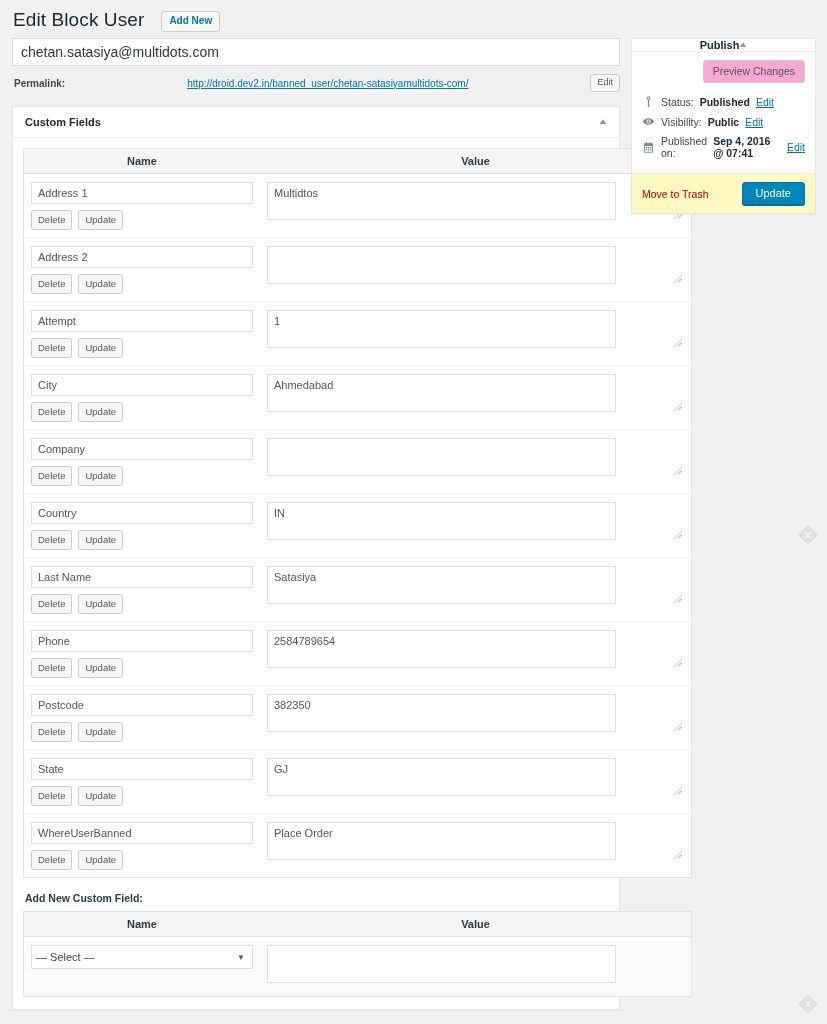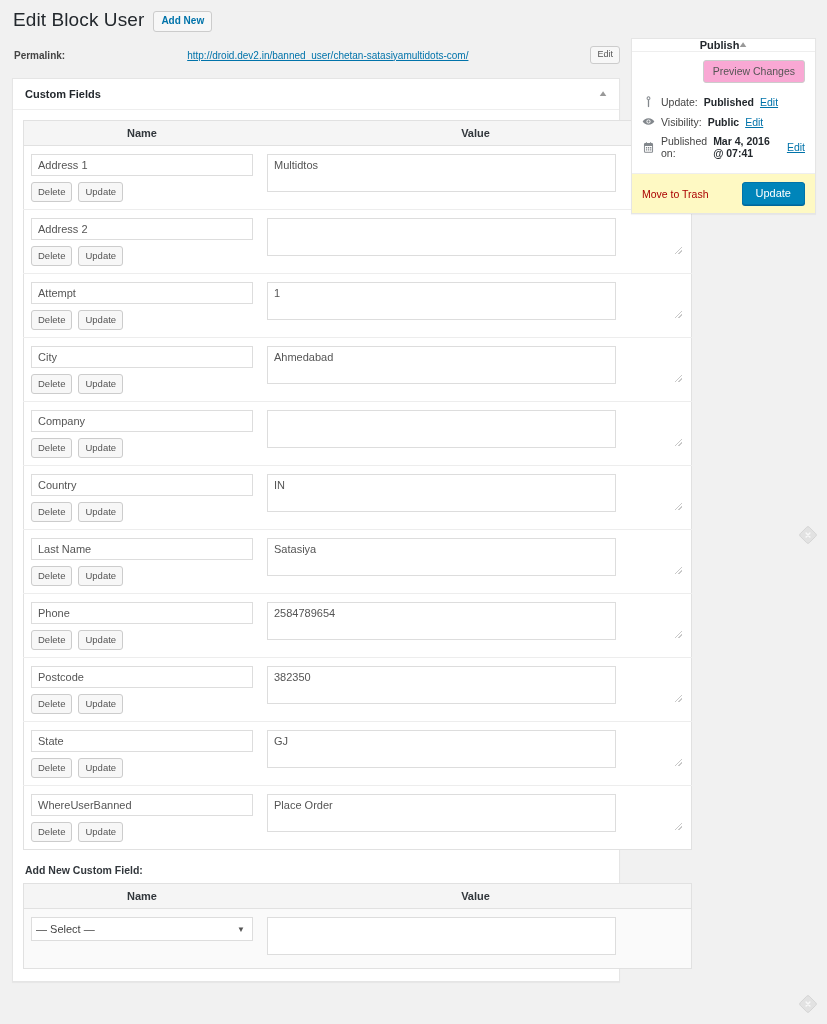--- a/index.html
+++ b/index.html
@@ -22,21 +22,21 @@
   .page-title {
     font-size: 19px; font-weight: 400; color: #23282d;
     line-height: 24px; letter-spacing: .1px;
   }
   .add-new-btn {
     display: inline-block;
     font-size: 10px; font-weight: 600;
     color: #0073aa; background: #f7f7f7;
     border: 1px solid #ccc; border-radius: 3px;
     padding: 2px 7px 3px; line-height: 14px;
-    cursor: pointer; position: relative; top: 1px;
+    cursor: pointer; position: relative; top: 1px; margin-left: 8px;
   }
 
   .col-main { position: absolute; left: 12px; top: 38px; width: 608px; }
 
   .title-input {
     width: 608px; height: 28px;
     border: 1px solid #ddd; background: #fff;
     font-size: 14px; color: #32373c;
     padding: 4px 8px;
     font-family: "Liberation Sans", sans-serif;
@@ -186,20 +186,21 @@
 
   <div class="wrap">
     <div class="title-row">
       <span class="page-title">Edit Block User</span>
       <span class="add-new-btn">Add New</span>
     </div>
   </div>
 
   <div class="col-main">
 
+    <input class="title-input" type="text" value="chetan.satasiya@multidots.com" style="">
 
     <div class="permalink-row">
       <span class="permalink-label">Permalink:</span>
       <span class="permalink-link">http://droid.dev2.in/banned_user/chetan-satasiyamultidots-com/</span>
       <span class="btn-small">Edit</span>
     </div>
 
     
     <div class="postbox">
       <div class="postbox-header">
@@ -399,21 +400,21 @@
         <div class="preview-row">
           <span class="preview-btn">Preview Changes</span>
         </div>
 
         <div class="misc-row">
           <span class="mini-icon">
             <svg viewBox="0 0 20 20" width="13" height="13">
                 <path fill="#82878c" d="M10 2a3 3 0 0 0-1 5.83V18l1 1 1-1V7.83A3 3 0 0 0 10 2zm0 1.6a1.4 1.4 0 1 1 0 2.8 1.4 1.4 0 0 1 0-2.8z"></path>
               </svg>
           </span>
-          <span>Update:</span>
+          <span>Status:</span>
           <b>Published</b>
           <span class="edit-link">Edit</span>
         </div>
 
         <div class="misc-row">
           <span class="mini-icon">
             <svg viewBox="0 0 20 20" width="13" height="13">
                 <path fill="#82878c" d="M10 5c-4 0-7.3 2.6-9 5 1.7 2.4 5 5 9 5s7.3-2.6 9-5c-1.7-2.4-5-5-9-5zm0 8.2A3.2 3.2 0 1 1 10 6.8a3.2 3.2 0 0 1 0 6.4zm0-5a1.8 1.8 0 1 0 0 3.6 1.8 1.8 0 0 0 0-3.6z"></path>
               </svg>
           </span>
@@ -422,21 +423,21 @@
           <span class="edit-link">Edit</span>
         </div>
 
         <div class="misc-row">
           <span class="mini-icon">
             <svg viewBox="0 0 20 20" width="13" height="13">
                 <path fill="#82878c" d="M15 3h-1V1.8h-1.6V3H7.6V1.8H6V3H5a2 2 0 0 0-2 2v11a2 2 0 0 0 2 2h10a2 2 0 0 0 2-2V5a2 2 0 0 0-2-2zm.5 13a.5.5 0 0 1-.5.5H5a.5.5 0 0 1-.5-.5V7.8h11V16zM6 9.4h2v2H6v-2zm3.2 0h2v2h-2v-2zm3.2 0h2v2h-2v-2zM6 12.6h2v2H6v-2zm3.2 0h2v2h-2v-2zm3.2 0h2v2h-2v-2z"></path>
               </svg>
           </span>
           <span>Published on:</span>
-          <b>Mar 4, 2016 @ 07:41</b>
+          <b>Sep 4, 2016 @ 07:41</b>
           <span class="edit-link">Edit</span>
         </div>
       </div>
       <div class="side-footer">
         <span class="trash-link">Move to Trash</span>
         <span class="update-btn">Update</span>
       </div>
     </div>
   </div>
 

